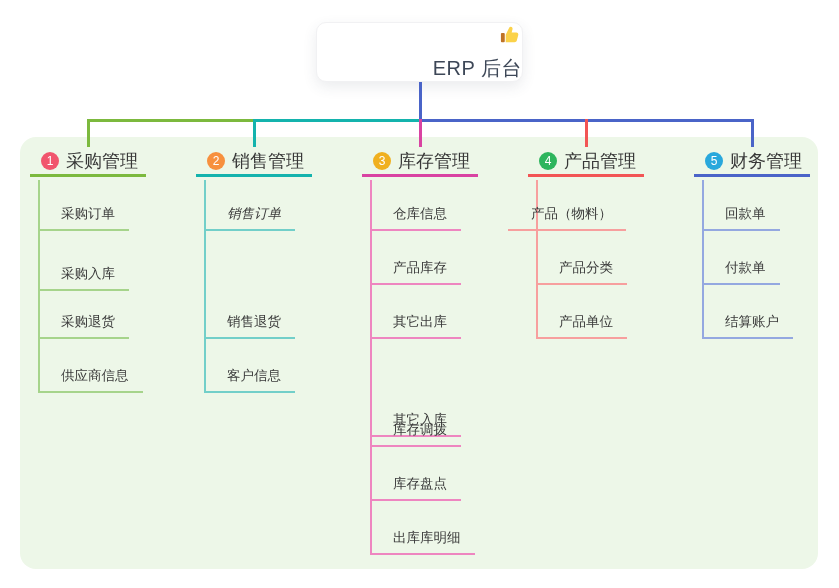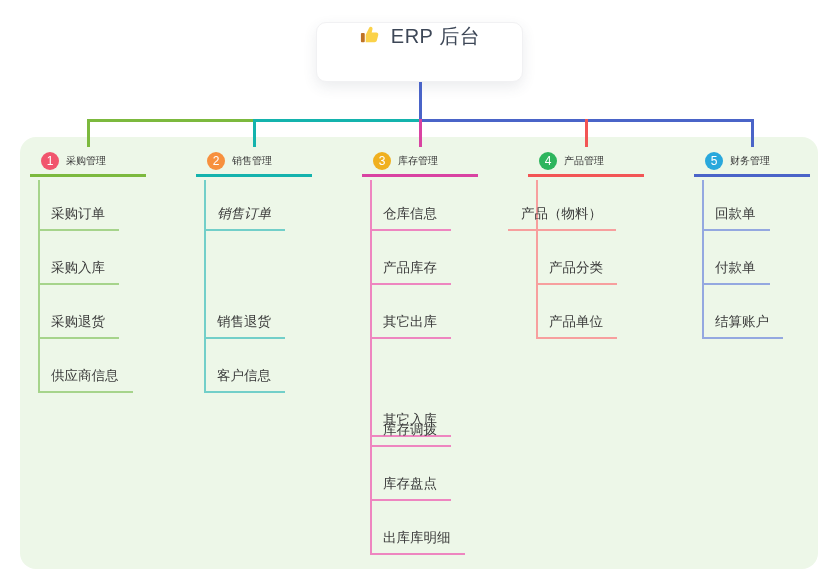--- a/index.html
+++ b/index.html
@@ -20,24 +20,25 @@
   }
 
   .root-card {
     position: absolute;
     left: 316px; top: 22px;
     width: 207px; height: 60px;
     background: #ffffff;
     border: 1px solid #f1f1f3;
     border-radius: 10px;
     box-shadow: 0 5px 14px rgba(60,70,90,0.10);
-    display: flex; align-items: flex-start; justify-content: center;
+    display: flex; align-items: flex-end; justify-content: center;
     gap: 9px;
     box-sizing: border-box;
     cursor: default;
+    flex-direction: column;
   }
   .root-card .root-title {
     font-size: 20px;
     color: #3d4757;
     letter-spacing: 0.5px;
   }
 
   .vline, .hline { position: absolute; }
 
   .branch-header {
@@ -46,40 +47,40 @@
     width: 116px;
     height: 29px;
     box-sizing: border-box;
     display: flex; align-items: center;
     gap: 7px;
     padding-left: 11px;
     border-bottom: 3px solid #000; 
     cursor: default;
   }
   .branch-title {
-    font-size: 10px;
+    font-size: 18px;
     font-weight: 500;
     color: #383838;
     white-space: nowrap;
   }
   .badge {
     width: 18px; height: 18px;
     border-radius: 50%;
     color: #fff;
     font-size: 12px;
     line-height: 18px;
     text-align: center;
     flex: 0 0 18px;
     font-weight: 400;
   }
 
   .child-node {
     position: absolute;
     display: inline-block;
-    padding: 0 14px 6px 13px;
+    padding: 0 14px 6px 23px;
     border-bottom: 2px solid #000; 
     font-size: 13.5px;
     color: #3a3a3a;
     white-space: nowrap;
     cursor: default;
   }
 </style>
 </head>
 <body>
 
@@ -102,21 +103,21 @@
     <div class="hline" style="left: 88px; top: 119px; width: 166px; height: 3px; background: rgb(124, 185, 62);"></div>
     <div class="hline" style="left: 254px; top: 119px; width: 166px; height: 3px; background: rgb(20, 179, 173);"></div>
     <div class="hline" style="left: 420px; top: 119px; width: 333.5px; height: 3px; background: rgb(74, 100, 200);"></div>
     <div class="vline" style="left: 86.5px; top: 119px; width: 3px; height: 28px; background: rgb(124, 185, 62);"></div>
     <div class="branch-header" style="left: 30px; border-bottom-color: rgb(124, 185, 62);">
       <span class="badge" style="background: rgb(241, 85, 109);">1</span>
       <span class="branch-title">采购管理</span>
     </div>
     <div class="vline" style="left: 38px; top: 180px; width: 2px; height: 213px; background: rgb(166, 212, 139);"></div>
     <div class="child-node" style="left: 38px; top: 205px; border-bottom-color: rgb(166, 212, 139);">采购订单</div>
-    <div class="child-node" style="left: 38px; top: 259px; border-bottom-color: rgb(166, 212, 139);">采购入库</div>
+    <div class="child-node" style="left: 38px; top: 265px; border-bottom-color: rgb(166, 212, 139);">采购入库</div>
     <div class="child-node" style="left: 38px; top: 313px; border-bottom-color: rgb(166, 212, 139);">采购退货</div>
     <div class="child-node" style="left: 38px; top: 367px; border-bottom-color: rgb(166, 212, 139);">供应商信息</div>
     <div class="vline" style="left: 252.5px; top: 119px; width: 3px; height: 28px; background: rgb(20, 179, 173);"></div>
     <div class="branch-header" style="left: 196px; border-bottom-color: rgb(20, 179, 173);">
       <span class="badge" style="background: rgb(247, 144, 62);">2</span>
       <span class="branch-title">销售管理</span>
     </div>
     <div class="vline" style="left: 204px; top: 180px; width: 2px; height: 213px; background: rgb(114, 207, 201);"></div>
     <div class="child-node" style="left: 204px; top: 205px; border-bottom-color: rgb(114, 207, 201); font-style: italic;">销售订单</div>
     <div class="child-node" style="left: 204px; top: 313px; border-bottom-color: rgb(114, 207, 201);">销售退货</div>

